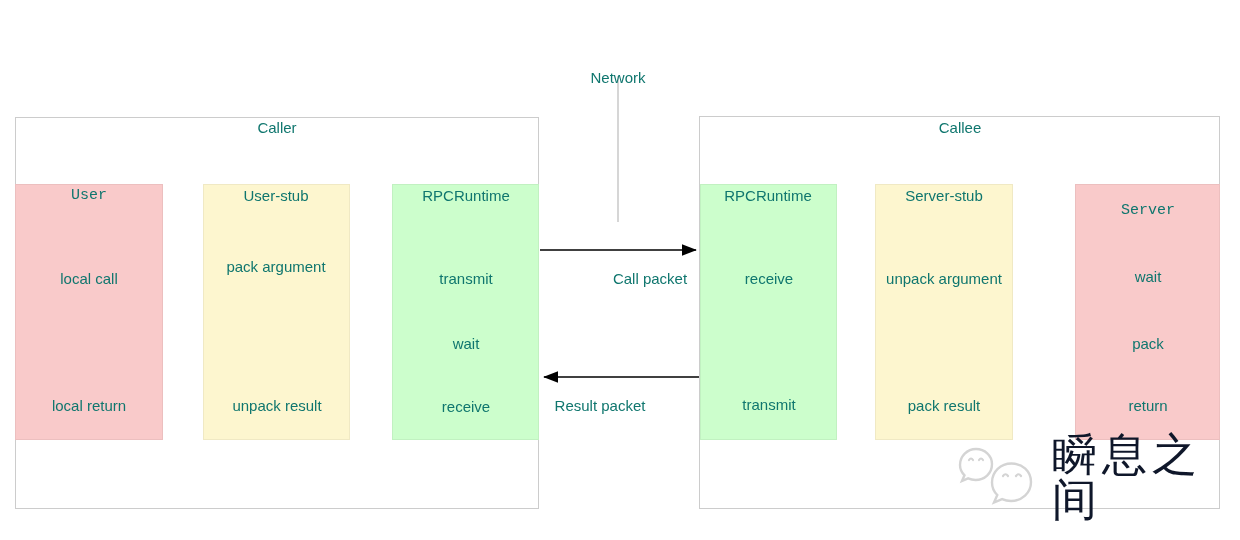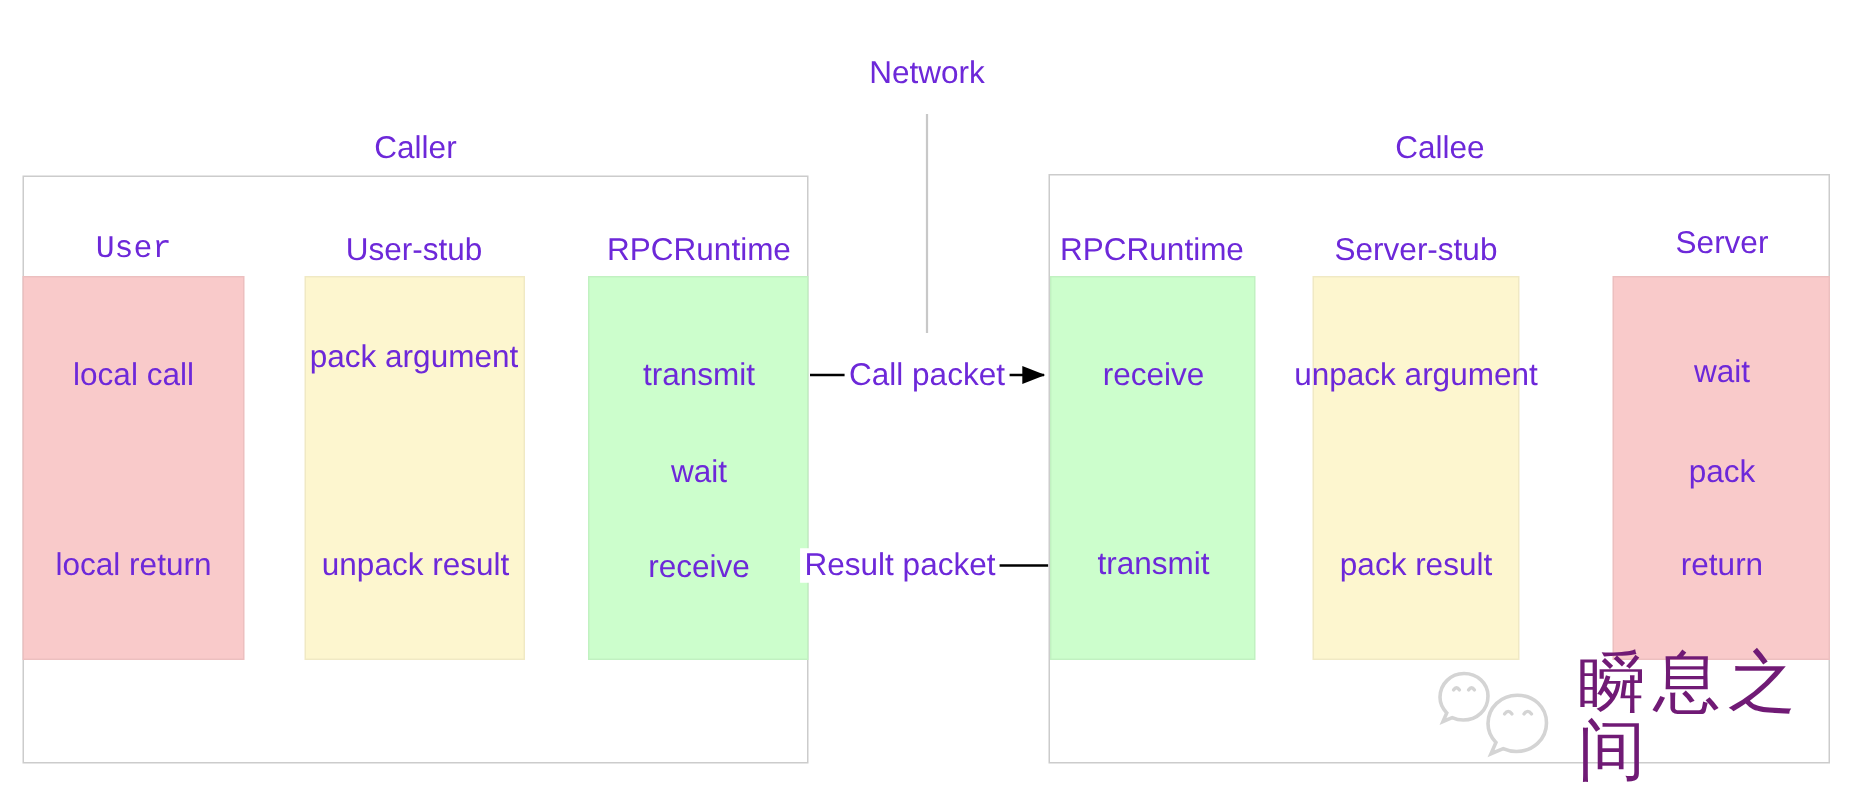--- a/index.html
+++ b/index.html
@@ -13,25 +13,25 @@
   .outer-callee{left:699px;top:116px;width:521px;height:393px;}
   .col-box{position:absolute;box-sizing:border-box;border:1px solid rgba(0,0,0,0.05);}
   .box-user-l   {left:15px;  top:184px;width:148px;height:256px;}
   .box-stub-l   {left:203px; top:184px;width:147px;height:256px;}
   .box-rt-l     {left:392px; top:184px;width:147px;height:256px;}
   .box-rt-r     {left:700px; top:184px;width:137px;height:256px;}
   .box-stub-r   {left:875px; top:184px;width:138px;height:256px;}
   .box-server-r {left:1075px;top:184px;width:145px;height:256px;}
   .label{
     position:absolute;transform:translate(-50%,-50%);
-    white-space:nowrap;font-size:21px;line-height:1;color:#6d28d9;
+    white-space:nowrap;font-size:15px;line-height:1;color:#0f766e;margin-top:28px;
   }
   .packet-label{background:#ffffff;padding:1px 3px;}
   .watermark{position:absolute;left:958px;top:444px;width:258px;height:66px;display:flex;align-items:center;}
-  .wm-text{font-size:45px;color:#701a75;letter-spacing:5px;line-height:1;margin-left:8px;
+  .wm-text{font-size:45px;color:#0f172a;letter-spacing:5px;line-height:1;margin-left:8px;
            font-family:"Liberation Sans","DejaVu Sans",sans-serif;}
   .wm-logo{flex:0 0 auto;}
 </style>
 </head>
 <body>
 
 <div id="canvas">
 
   <svg id="arrow-layer" width="1240" height="540" viewBox="0 0 1240 540">
     <defs>
@@ -73,39 +73,39 @@
   <div class="col-box box-rt-l" style="background-color: rgb(204, 254, 204);"></div>
   <div class="col-box box-rt-r" style="background-color: rgb(204, 254, 204);"></div>
   <div class="col-box box-stub-r" style="background-color: rgb(253, 246, 207);"></div>
   <div class="col-box box-server-r" style="background-color: rgb(249, 202, 202);"></div>
 
   <div class="label" style="left:89px;top:167px;font-family:Liberation Mono, monospace;">User</div>
   <div class="label" style="left:276px;top:167px;">User-stub</div>
   <div class="label" style="left:466px;top:167px;">RPCRuntime</div>
   <div class="label" style="left:768px;top:167px;">RPCRuntime</div>
   <div class="label" style="left:944px;top:167px;">Server-stub</div>
-  <div class="label" style="left:1148px;top:162px;">Server</div>
+  <div class="label" style="left:1148px;top:182px;font-family:Liberation Mono, monospace;">Server</div>
 
   <div class="label" style="left:89px;top:250px;">local call</div>
   <div class="label" style="left:89px;top:377px;text-align:center;">local return</div>
   <div class="label" style="left:276px;top:238px;">pack argument</div>
   <div class="label" style="left:277px;top:377px;">unpack result</div>
   <div class="label" style="left:466px;top:250px;">transmit</div>
   <div class="label" style="left:466px;top:315px;">wait</div>
   <div class="label" style="left:466px;top:378px;">receive</div>
 
   <div class="label" style="left:769px;top:250px;">receive</div>
   <div class="label" style="left:769px;top:376px;">transmit</div>
   <div class="label" style="left:944px;top:250px;">unpack argument</div>
   <div class="label" style="left:944px;top:377px;">pack result</div>
   <div class="label" style="left:1148px;top:248px;">wait</div>
   <div class="label" style="left:1148px;top:315px;">pack</div>
   <div class="label" style="left:1148px;top:377px;">return</div>
 
-  <div class="label packet-label" style="left:618px;top:250px;text-align:right;">Call packet</div>
+  <div class="label packet-label" style="left:650px;top:250px;text-align:right;">Call packet</div>
   <div class="label packet-label" style="left:600px;top:377px;">Result packet</div>
 
   <div class="watermark">
     <svg class="wm-logo" width="86" height="64" viewBox="0 0 86 64">
       <g stroke="#d4d4d4" stroke-width="2.4" fill="#ffffff">
         <path d="M34,19 C34,28.5 26.5,35 17.5,35 C14.8,35 12.3,34.4 10.1,33.4 L4,36 L6.5,30.3 C3.7,27.4 2,23.9 2,19.9 C2,10.9 9.3,4 18,4 C26.7,4 34,10.4 34,19 Z"></path>
         <path d="M73,37 C73,48 63.8,56 53,56 C49.8,56 46.8,55.3 44.1,54.1 L36,57.5 L39.3,50 C35.9,46.6 34,42.2 34,37.4 C34,26.6 42.7,18.5 53.5,18.5 C64.3,18.5 73,26.2 73,37 Z"></path>
       </g>
       <g stroke="#d4d4d4" stroke-width="2.2" fill="none" stroke-linecap="round">
         <path d="M11,15 q2,-3 4,0"></path>

